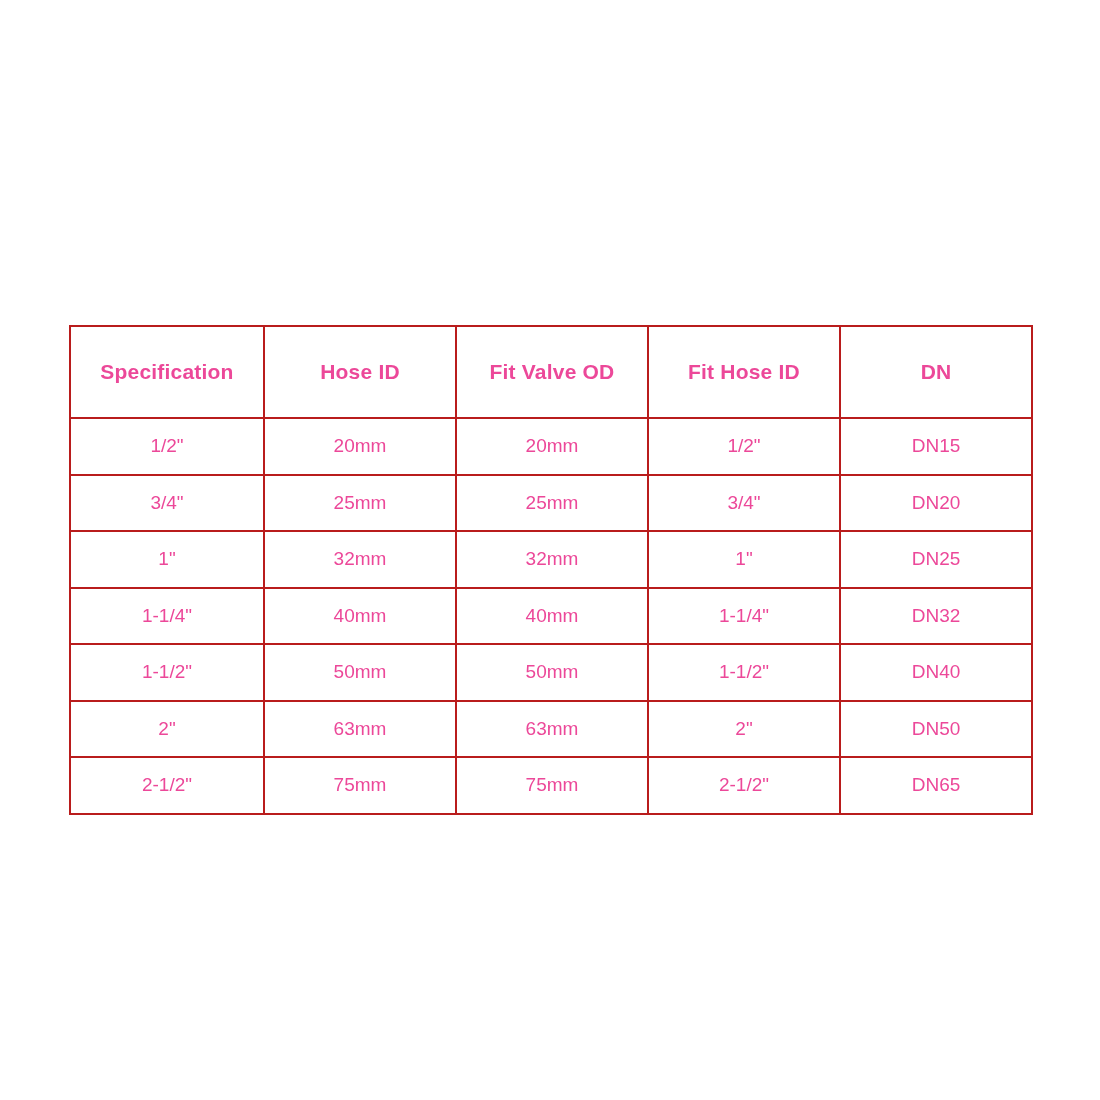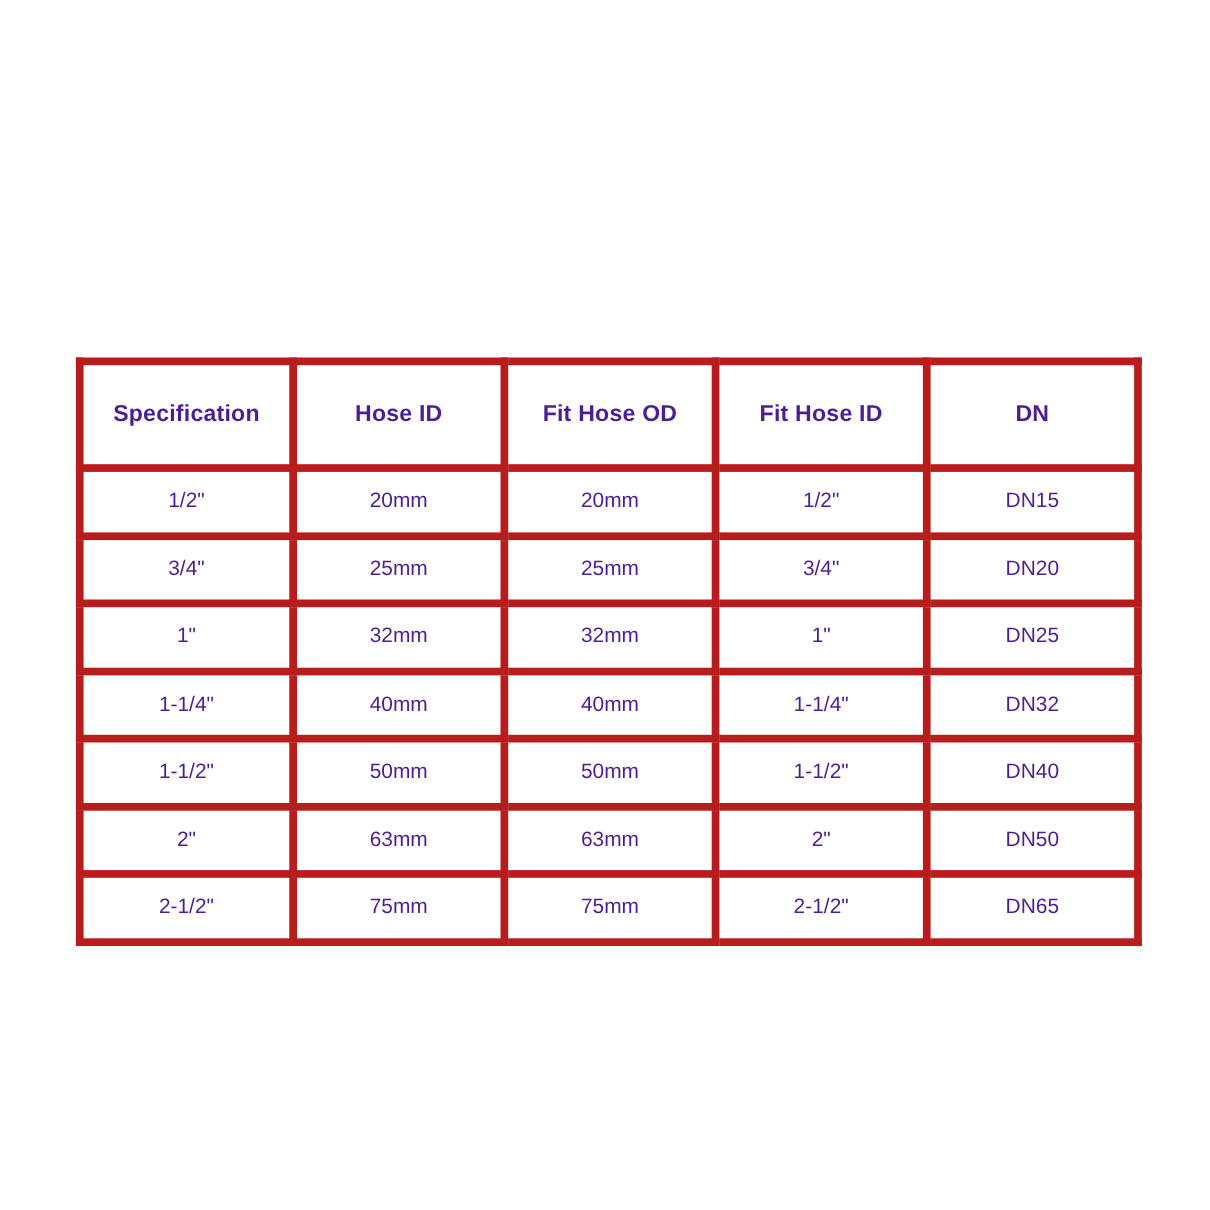--- a/index.html
+++ b/index.html
@@ -21,24 +21,24 @@
     top: 325px;
     width: 962px;
   }
   table.spec-table {
     border-collapse: collapse;
     width: 962px;
     table-layout: fixed;
   }
   table.spec-table th,
   table.spec-table td {
-    border: 7px solid #b91c1c;
+    border: 2px solid #b91c1c;
     text-align: center;
     vertical-align: middle;
-    color: #4c1d95;
+    color: #ec4899;
   }
   table.spec-table thead th {
     height: 88px;
     font-size: 21px;
     font-weight: bold;
     letter-spacing: 0.2px;
   }
   table.spec-table tbody td {
     height: 52.5px;
     font-size: 19px;
@@ -59,21 +59,21 @@
       <col class="c0">
         <col class="c1">
         <col class="c2">
         <col class="c3">
         <col class="c4">
     </colgroup>
     <thead>
       <tr>
         <th>Specification</th>
         <th>Hose ID</th>
-        <th>Fit Hose OD</th>
+        <th>Fit Valve OD</th>
         <th>Fit Hose ID</th>
         <th>DN</th>
       </tr>
     </thead>
     <tbody>
       <tr>
         <td>1/2"</td>
         <td>20mm</td>
         <td>20mm</td>
         <td>1/2"</td>

